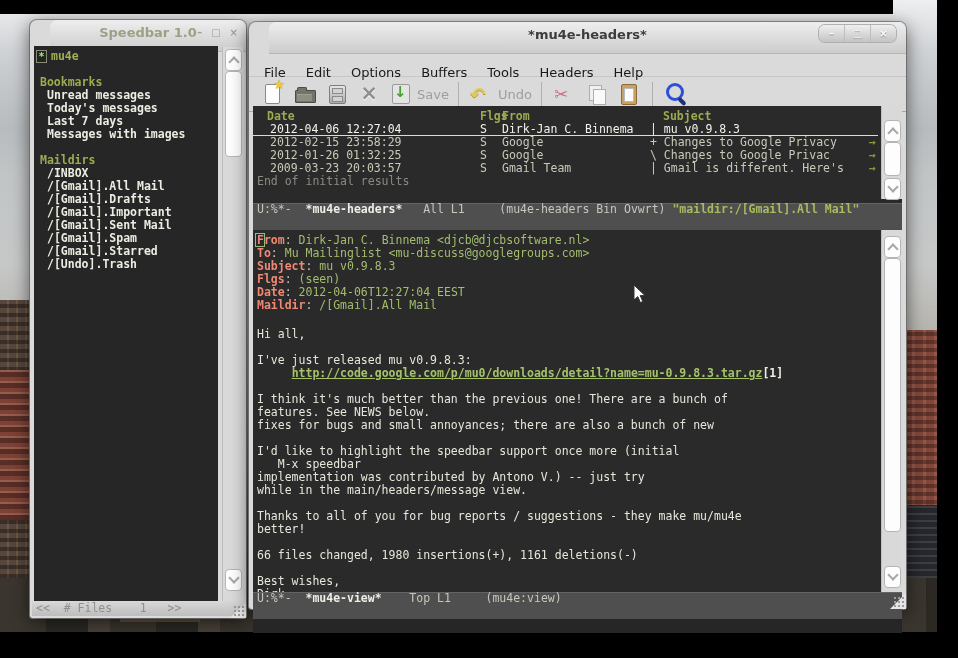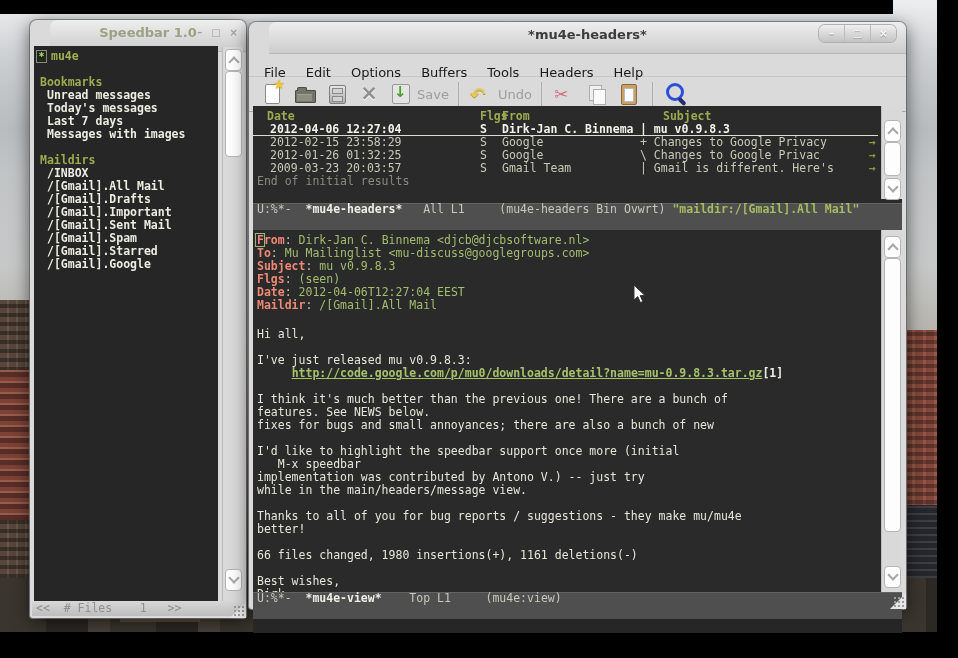--- a/index.html
+++ b/index.html
@@ -116,23 +116,23 @@
 
   
   .em-body{position:absolute;left:4px;right:4px;top:84px;height:499px;background:#2a2a2a;}
   .pane{position:relative;overflow:hidden;}
   .hdr-pane{height:97px;padding-top:4px;box-sizing:border-box;}
   .msg-pane{height:362px;}
   .eline{position:relative;height:13px;font:11.5px/13px "DejaVu Sans Mono",monospace;
     white-space:pre;color:#c9c9b8;}
   .hl{font-weight:bold;color:#9cab4f;}
   .col{position:absolute;top:0;}
-  .c-date{left:17px;} .c-flags{left:227px;} .c-from{left:249px;} .c-subj{left:387px;}
+  .c-date{left:17px;} .c-flags{left:227px;} .c-from{left:249px;} .c-subj{left:397px;}
   .hl .c-date{left:14px;} .hl .c-subj{left:410px;}
-  .row.sel{color:#f2f2ea;font-weight:bold;box-shadow:inset 0 -1px 0 #dcdcd2;width:625px;}
+  .row.sel{color:#f2f2ea;font-weight:normal;box-shadow:inset 0 -1px 0 #dcdcd2;width:625px;}
   .trunc{position:absolute;right:26px;top:0;color:#8a9a3a;font-weight:bold;}
   .end-results{color:#8a8a82;padding-left:4px;}
   .modeline{height:27px;background:#4f4f4f;color:#c6c6bc;font:11.5px/13px "DejaVu Sans Mono",monospace;
     white-space:pre;padding-left:4px;box-shadow:inset 0 1px 0 #646464;}
   .ml-buf{font-weight:bold;color:#eeeee6;}
   .ml-query{font-weight:bold;color:#a7bc5e;}
   .echo{height:14px;background:#262626;}
   .msg-fields{position:absolute;left:4px;top:4px;}
   .f-label{color:#ef8874;font-weight:bold;}
   .f-value{color:#a3bd6e;}
@@ -188,21 +188,21 @@
       <div class="sb-ln item">Messages with images</div>
       <div class="sb-ln"></div>
       <div class="sb-ln head">Maildirs</div>
       <div class="sb-ln item">/INBOX</div>
       <div class="sb-ln item">/[Gmail].All Mail</div>
       <div class="sb-ln item">/[Gmail].Drafts</div>
       <div class="sb-ln item">/[Gmail].Important</div>
       <div class="sb-ln item">/[Gmail].Sent Mail</div>
       <div class="sb-ln item">/[Gmail].Spam</div>
       <div class="sb-ln item">/[Gmail].Starred</div>
-      <div class="sb-ln item">/[Gmail].Google</div>
+      <div class="sb-ln item">/[Undo].Trash</div>
     </div>
     <div class="sb-scroll">
       <div class="scroll-btn" style="top:2px;">
           <div class="chev up"></div>
         </div>
       <div class="scroll-thumb" style="top:24px;height:84px;"></div>
       <div class="scroll-btn" style="bottom:10px;">
           <div class="chev down"></div>
         </div>
     </div>

